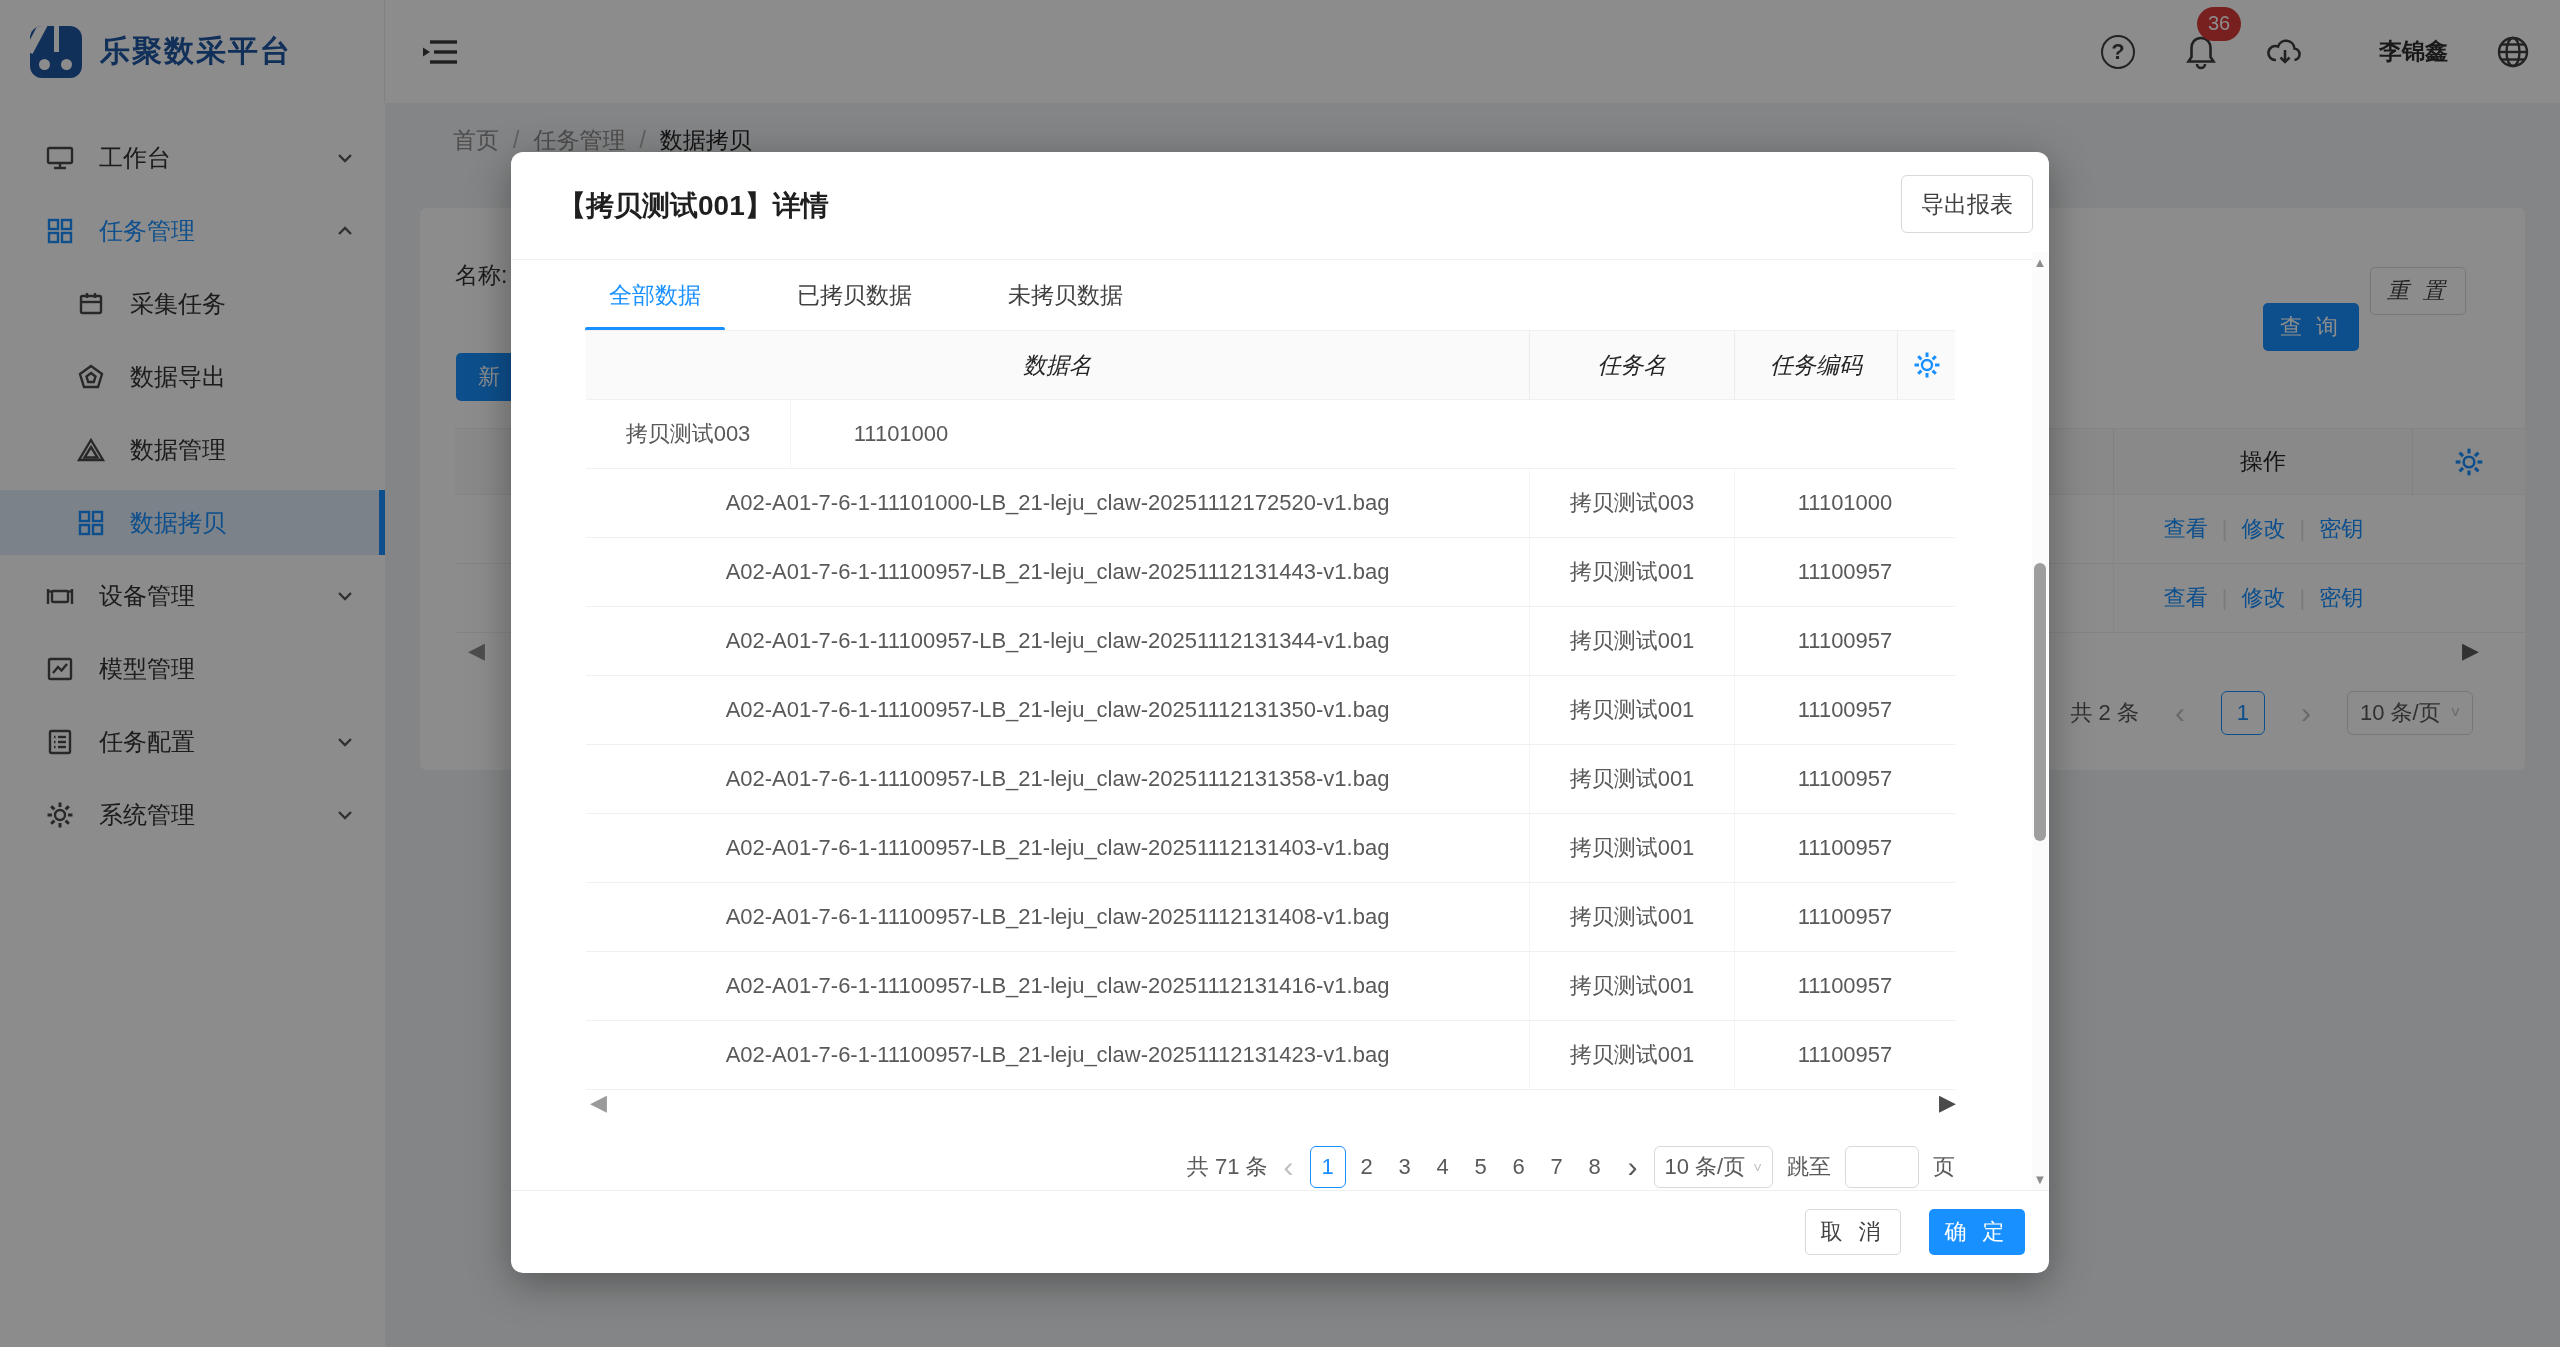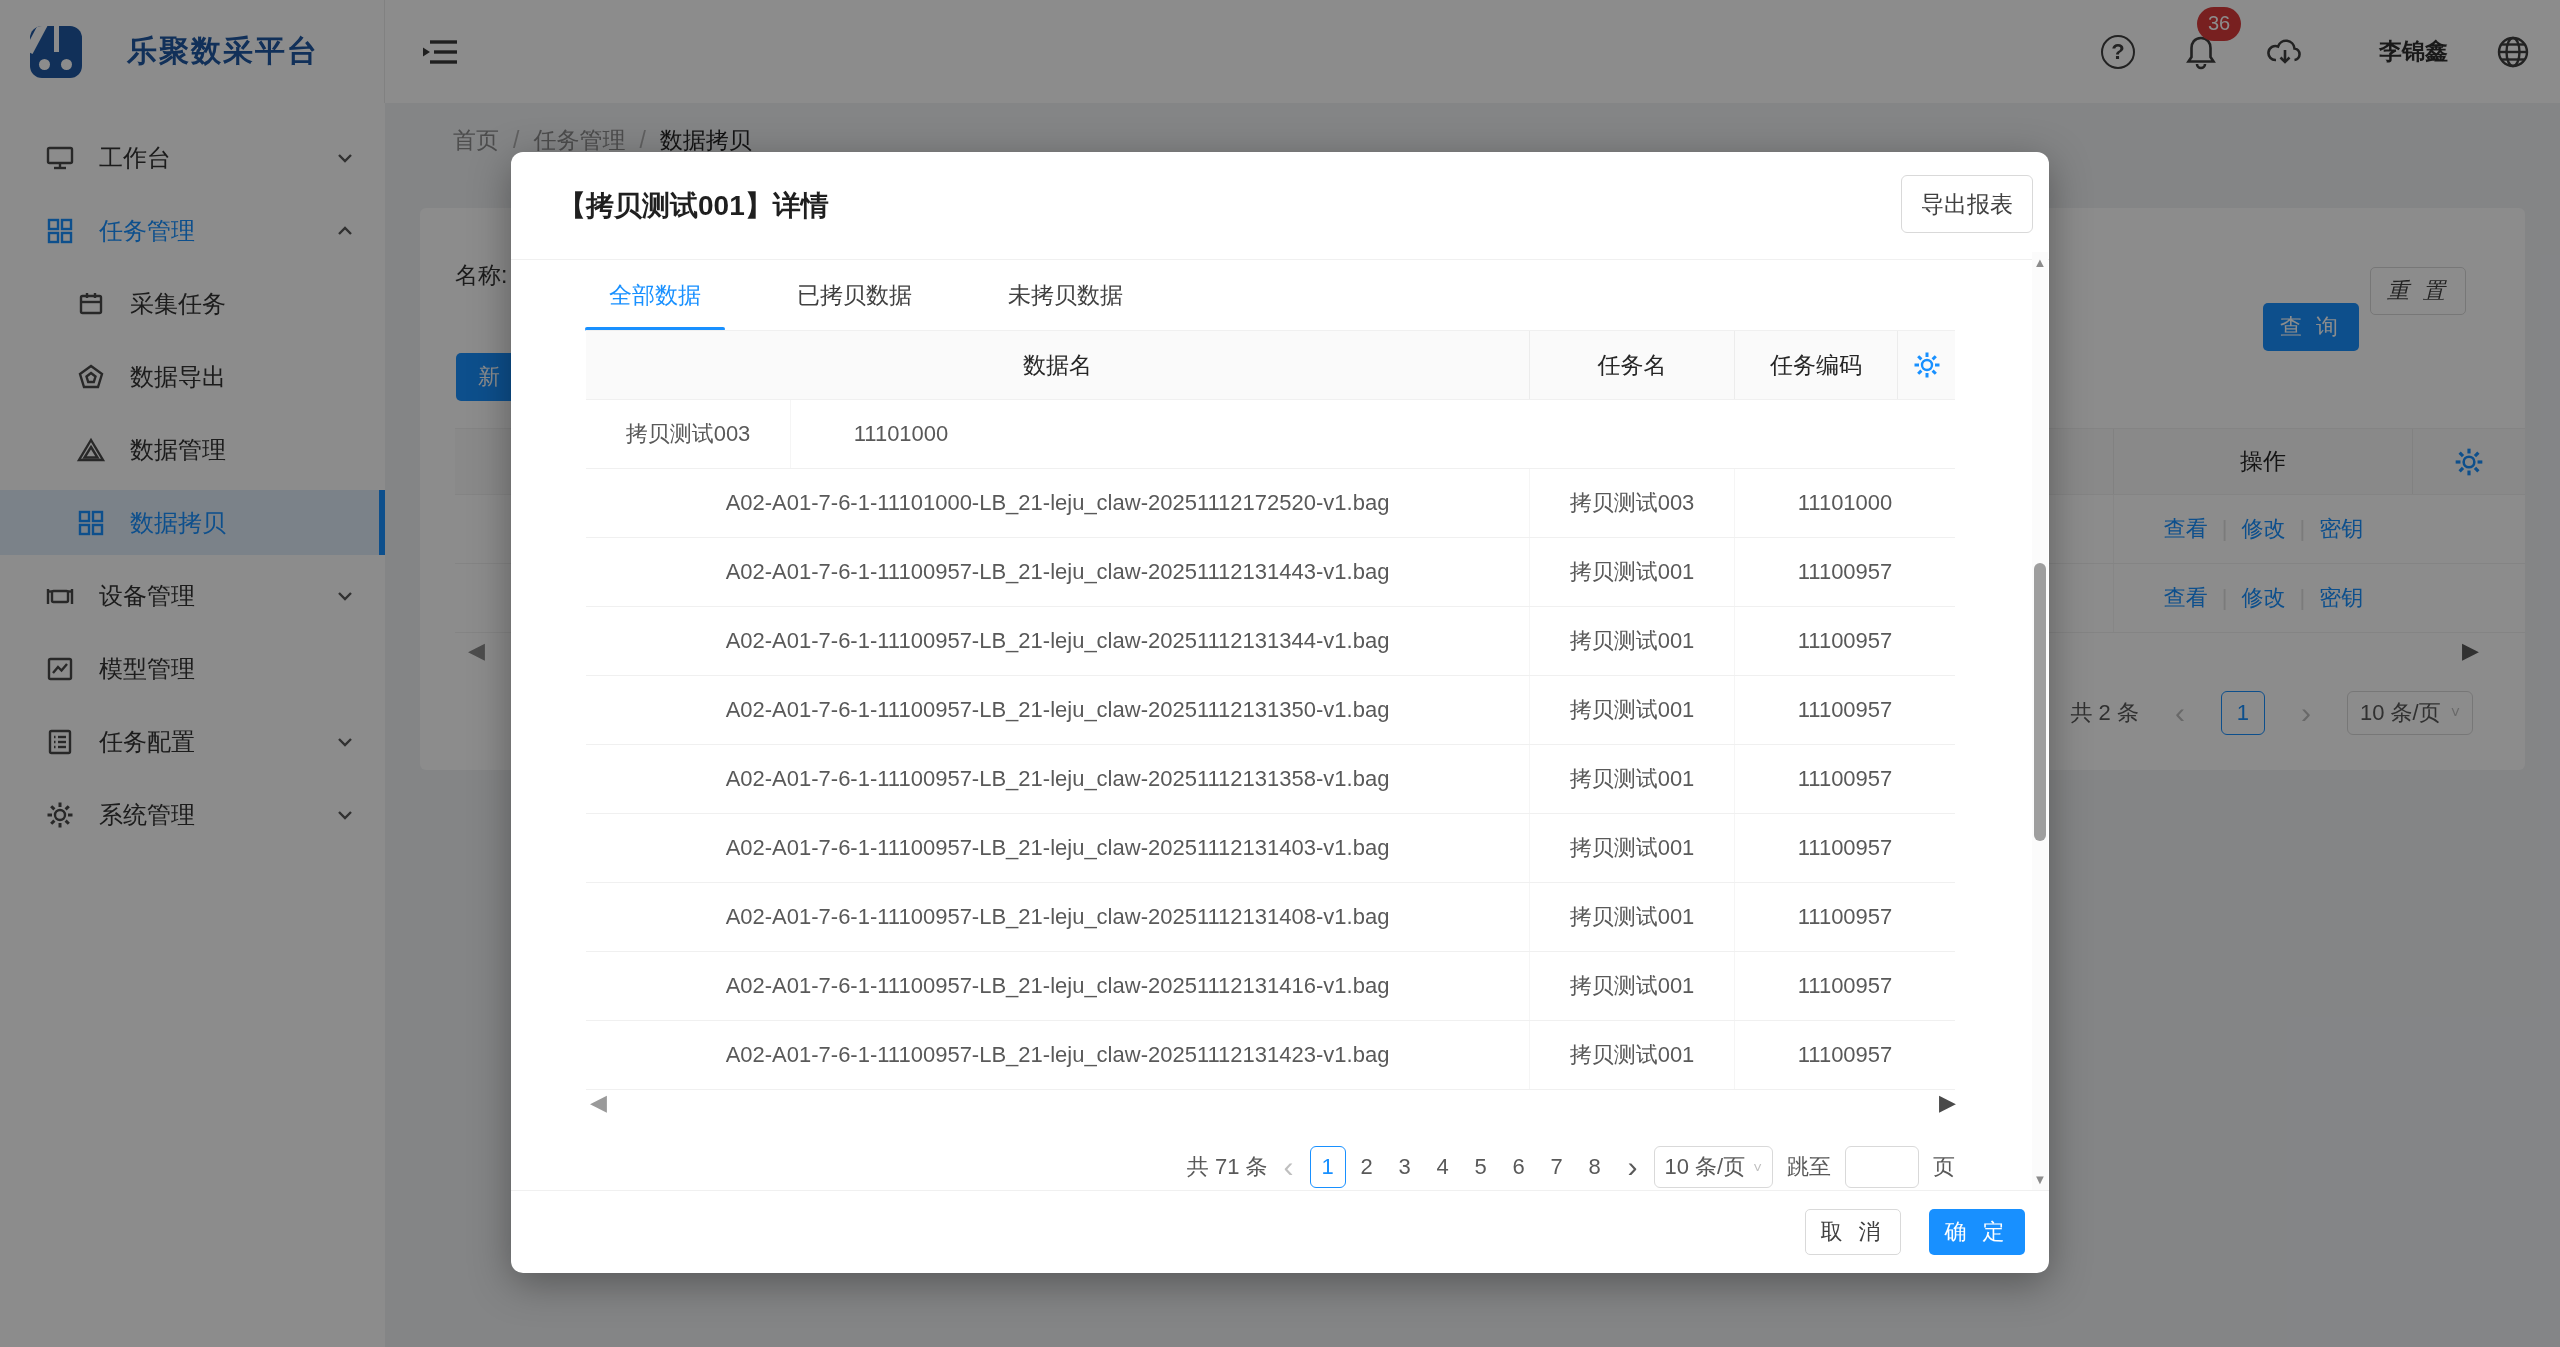--- a/index.html
+++ b/index.html
@@ -1,21 +1,21 @@
 <!DOCTYPE html>
 <html><head>
 <meta charset="utf-8">
 <style>
   * { margin:0; padding:0; box-sizing:border-box; }
   html,body { width:2560px; height:1347px; overflow:hidden; }
   body { font-family:"Liberation Sans","DejaVu Sans",sans-serif; background:#f0f2f5; position:relative; color:#333; }
 
   
   .header { position:absolute; left:0; top:0; width:2560px; height:103px; background:#fff; display:flex; align-items:center; z-index:1; }
-  .logo-area { width:385px; height:100%; display:flex; align-items:center; padding-left:30px; border-right:1px solid #ececec; flex:0 0 auto;gap:27px; }
+  .logo-area { width:385px; height:100%; display:flex; align-items:center; padding-left:30px; border-right:1px solid #ececec; flex:0 0 auto; }
   .logo-mark { width:52px; height:52px; background:#1f58a3; border-radius:12px; position:relative; overflow:hidden; flex:0 0 auto; }
   .logo-mark .slash { position:absolute; left:2px; top:-6px; width:9px; height:34px; background:#fff; transform:rotate(28deg); }
   .logo-mark .dot1 { position:absolute; left:9px; bottom:8px; width:11px; height:11px; background:#fff; border-radius:50%; }
   .logo-mark .dot2 { position:absolute; right:10px; bottom:8px; width:11px; height:11px; background:#fff; border-radius:50%; }
   .logo-mark .gap  { position:absolute; left:24px; top:0; width:5px; height:26px; background:#fff; }
   .brand-title { margin-left:18px; font-size:30px; font-weight:bold; color:#1f58a3; letter-spacing:2px; white-space:nowrap; }
   .collapse-btn { margin-left:36px; color:#3a3a3a; display:flex; cursor:pointer; }
   .header-right { margin-left:auto; display:flex; align-items:center; padding-right:28px; }
   .h-icon { color:#3f3f3f; display:flex; align-items:center; justify-content:center; cursor:pointer; }
   .help-circle { width:34px; height:34px; border:2.5px solid #3f3f3f; border-radius:50%; font-size:22px; font-weight:bold; color:#3f3f3f; display:flex; align-items:center; justify-content:center; }
@@ -74,21 +74,21 @@
   .modal { position:absolute; left:511px; top:152px; width:1538px; height:1121px; background:#fff; border-radius:12px; z-index:10; box-shadow:0 10px 40px rgba(0,0,0,0.35); }
   .modal-header { position:absolute; left:0; top:0; right:0; height:108px; border-bottom:1px solid #f0f0f0; display:flex; align-items:center; padding-left:47px; }
   .modal-title { font-size:28px; font-weight:bold; color:#1f1f1f; }
   .btn-export { position:absolute; right:16px; top:23px; width:132px; height:58px; border:1px solid #d9d9d9; border-radius:6px; background:#fff; font-size:23px; color:#404040; display:flex; align-items:center; justify-content:center; cursor:pointer; }
   .tabs { position:absolute; left:74px; top:112px; display:flex; }
   .tab { font-size:23px; color:#404040; padding:16px 24px 20px; position:relative; cursor:pointer; margin-right:48px; }
   .tab.active { color:#1890ff; }
   .tab.active::after { content:""; position:absolute; left:0; right:0; bottom:0; height:4px; background:#1890ff; border-radius:2px; }
 
   .m-table { position:absolute; left:75px; top:178px; width:1369px; font-size:22px; }
-  .m-head { display:flex; height:70px; background:#fafafa; border-top:1px solid #f0f0f0; border-bottom:1px solid #f0f0f0; color:#262626; font-size:23px; }
+  .m-head { display:flex; height:70px; background:#fafafa; border-top:1px solid #f0f0f0; border-bottom:1px solid #f0f0f0; color:#262626; font-size:23px;font-style:italic; }
   .m-head > div { display:flex; align-items:center; justify-content:center; border-right:1px solid #ececec; }
   .m-head .c-name { width:944px; }
   .m-head .c-task { width:205px; }
   .m-head .c-code { width:163px; }
   .m-head .c-gear { width:57px; border-right:none; color:#1890ff; }
   .t-row { display:flex; height:69px; border-bottom:1px solid #f0f0f0; color:#595959; }
   .t-row .cell { display:flex; align-items:center; justify-content:center; }
   .t-row .name { width:944px; border-right:1px solid #f5f5f5; }
   .t-row .task { width:205px; border-right:1px solid #f5f5f5; }
   .t-row .code { width:220px; }

